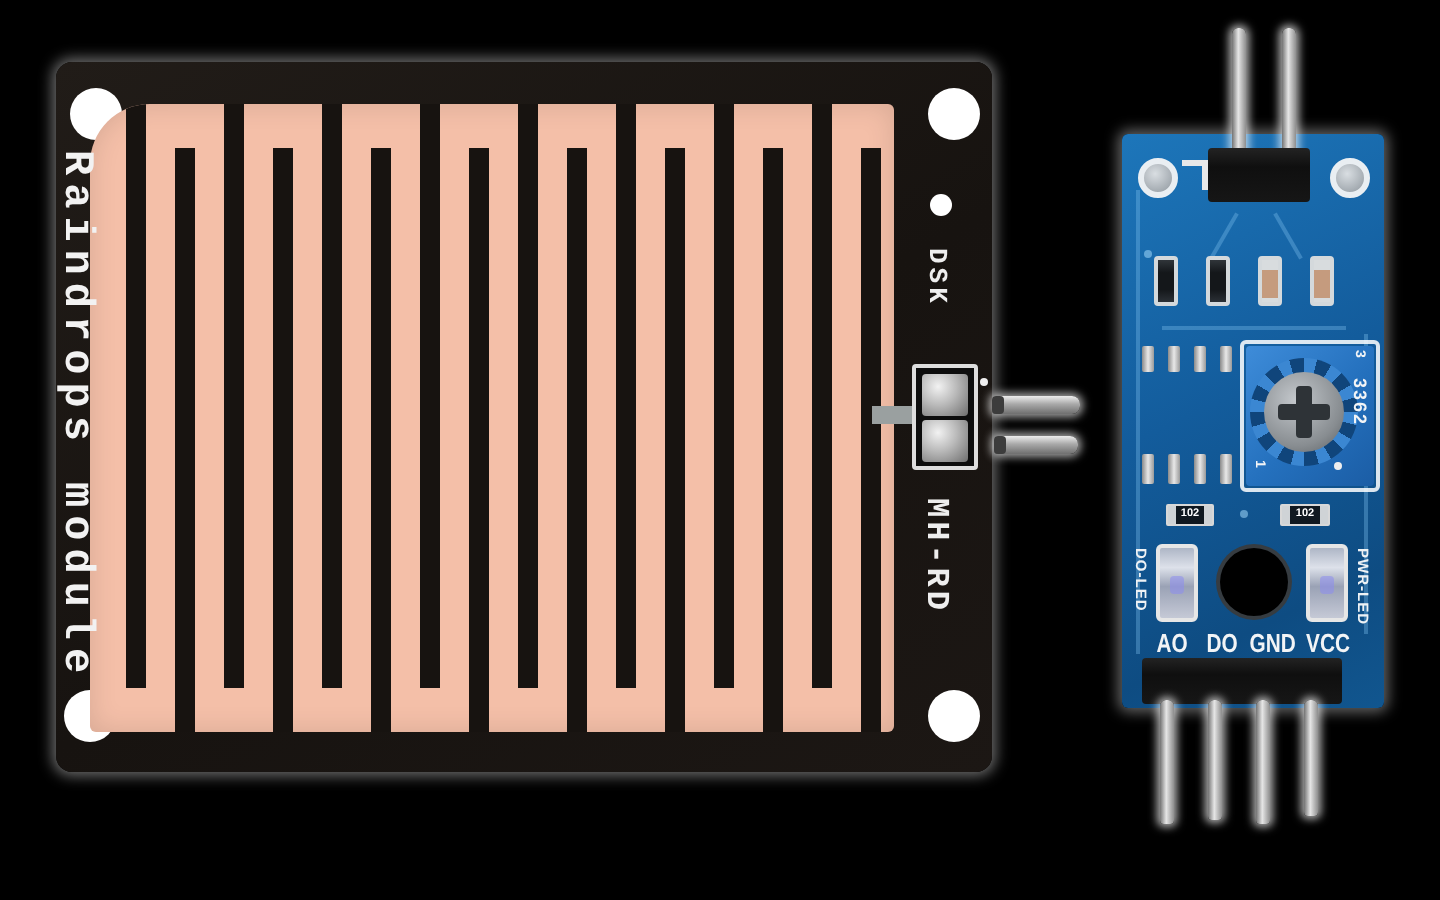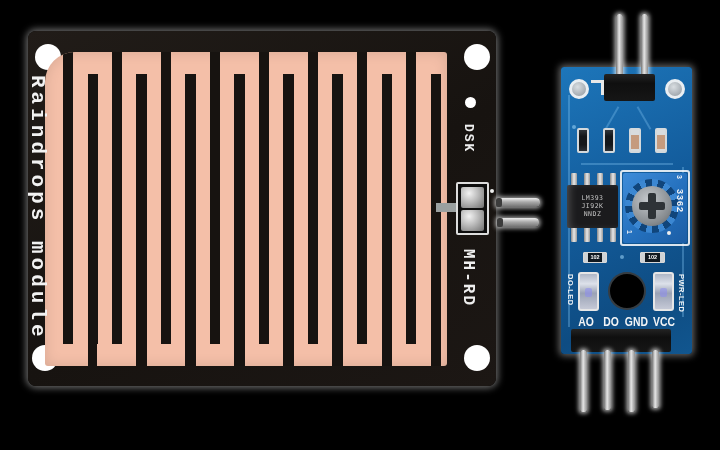--- a/index.html
+++ b/index.html
@@ -147,25 +147,20 @@
     <div class="abs smd tan" style="left:94px;top:61px;"></div>
 
     <div class="abs lead" style="left:10px;top:106px;height:13px;"></div>
     <div class="abs lead" style="left:23px;top:106px;height:13px;"></div>
     <div class="abs lead" style="left:36px;top:106px;height:13px;"></div>
     <div class="abs lead" style="left:49px;top:106px;height:13px;"></div>
     <div class="abs lead" style="left:10px;top:160px;height:15px;"></div>
     <div class="abs lead" style="left:23px;top:160px;height:15px;"></div>
     <div class="abs lead" style="left:36px;top:160px;height:15px;"></div>
     <div class="abs lead" style="left:49px;top:160px;height:15px;"></div>
-    <div class="abs chip">
-      <div>LM393</div>
-      <div>JI92K</div>
-      <div>NNDZ</div>
-    </div>
 
     <div class="abs pot-outline"></div>
     <div class="abs pot-body">
       <div class="abs gear">
         <div class="abs dial">
           <div class="abs cross-bar"></div>
           <div class="abs cross-bar" style="transform:rotate(90deg);"></div>
         </div>
       </div>
       <div class="abs vtxt pot-txt" style="left:52px;top:16px;font-size:9px;letter-spacing:1px;">3362</div>

